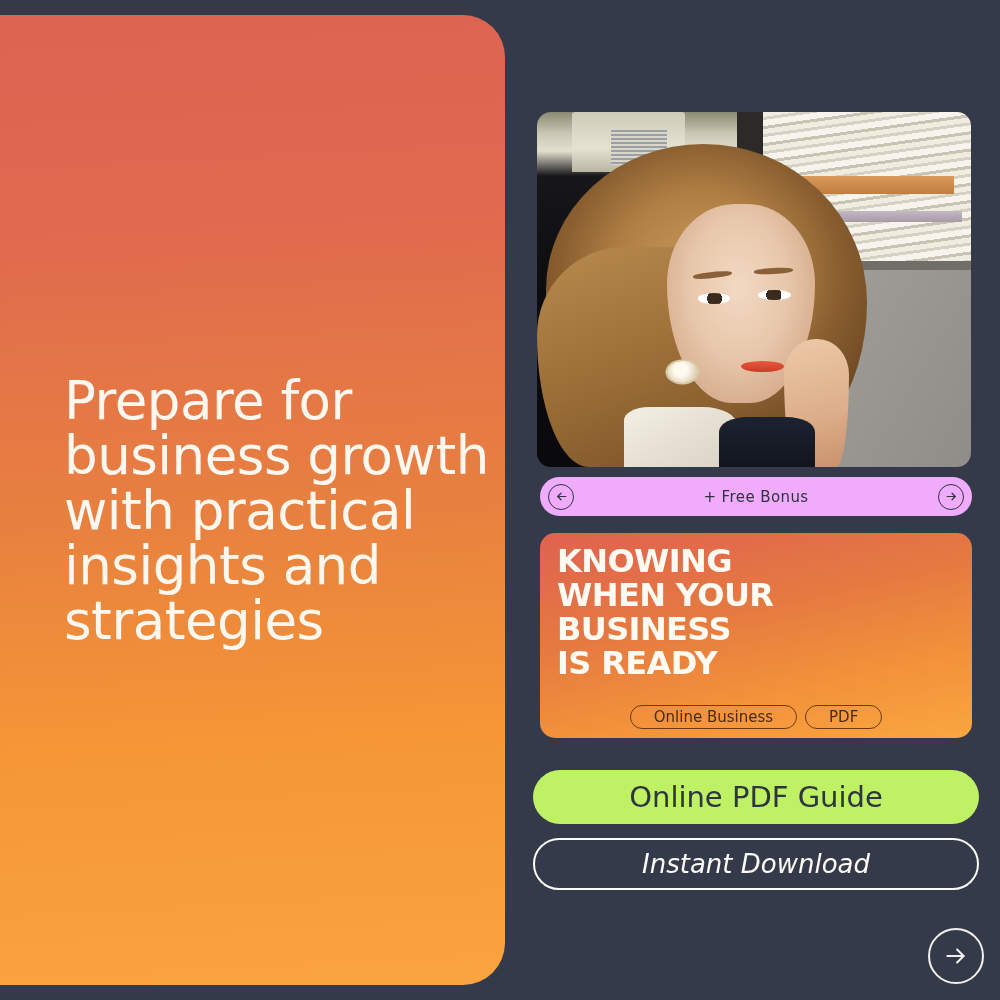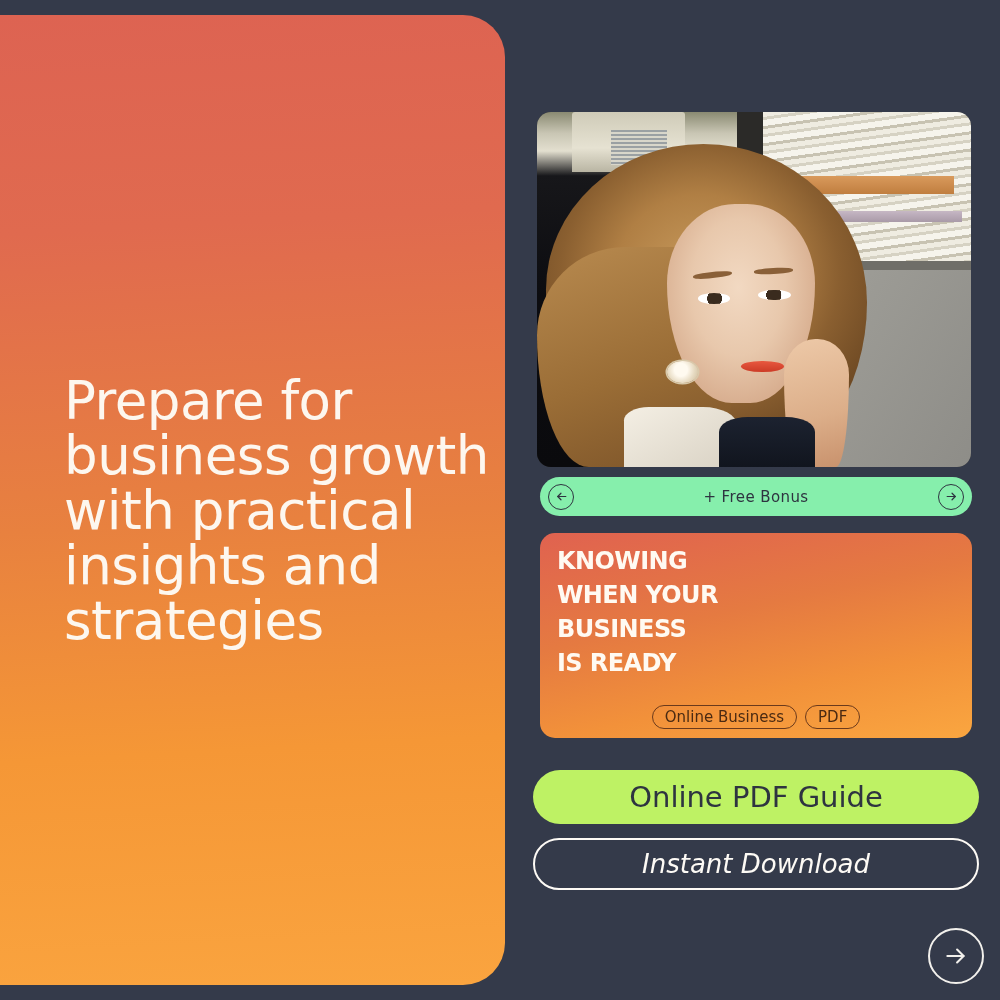--- a/index.html
+++ b/index.html
@@ -118,21 +118,21 @@
   #ph-shirt     { left: 42%;  top: 86%; width: 22%;  height: 14%;
                   background: linear-gradient(180deg,#1c2230,#11151e); border-radius: 30% 30% 0 0; }
 
   
   #bonus-bar {
     position: absolute;
     left: 7px;
     top: 477px;
     width: 432px;
     height: 39px;
-    background: #86efac;
+    background: #f0abfc;
     border-radius: 20px;
     display: flex;
     align-items: center;
     justify-content: space-between;
     padding: 0 8px;
     box-sizing: border-box;
   }
   #bonus-label {
     flex: 1;
     text-align: center;
@@ -158,40 +158,40 @@
     height: 205px;
     border-radius: 15px;
     background: linear-gradient(168deg, #e06250 0%, #e57a41 40%, #f2913a 70%, #faa640 100%);
     overflow: hidden;
   }
   #promo-head {
     position: absolute;
     left: 17px;
     top: 11px;
     color: #fffaf2;
-    font-size: 24px;
+    font-size: 32px;
     line-height: 34px;
     font-weight: bold;
     letter-spacing: -0.6px;
     white-space: pre-line;
     font-family: "DejaVu Sans", sans-serif;
   }
   #promo-tags {
     position: absolute;
     left: 0; right: 0;
     bottom: 9px;
     display: flex;
     justify-content: center;
     gap: 8px;
   }
   .tag {
     border: 1.6px solid #6b3a1c;
     color: #4a2a12;
     border-radius: 14px;
-    padding: 2px 12px;
+    padding: 2px 23px;
     font-size: 15px;
     font-family: "DejaVu Sans", sans-serif;
   }
 
   
   #cta-primary {
     position: absolute;
     left: 0px;
     top: 770px;
     width: 446px;

